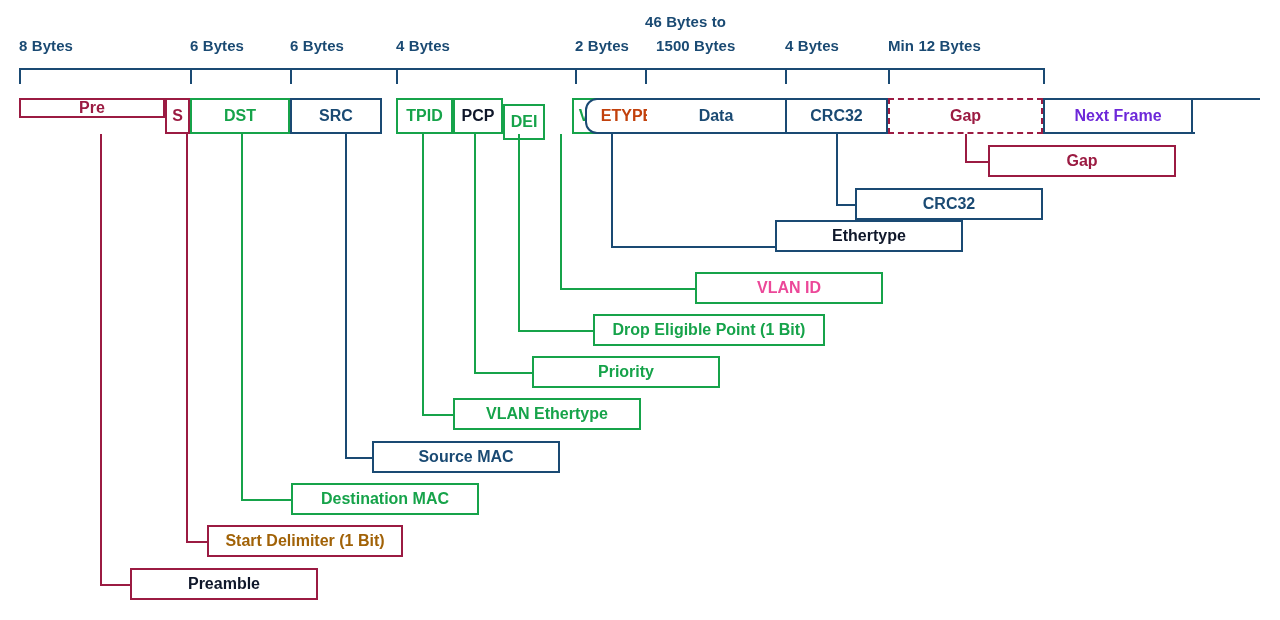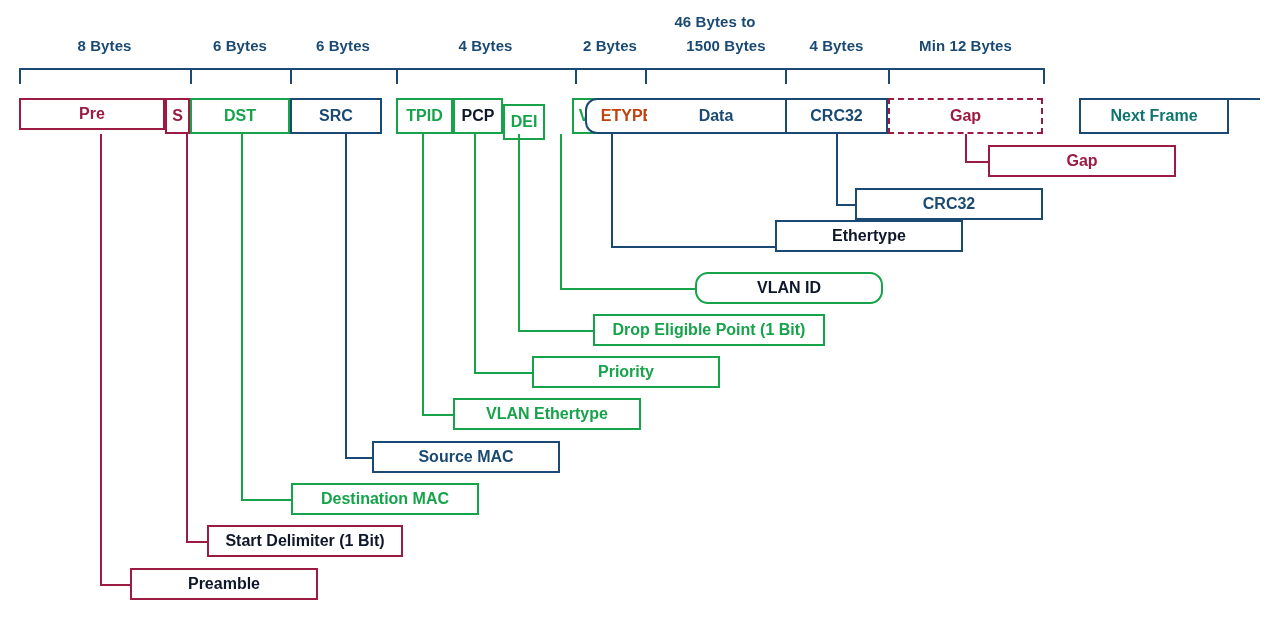--- a/index.html
+++ b/index.html
@@ -15,21 +15,20 @@
     position: relative;
     width: 1280px;
     height: 620px;
     background: #ffffff;
     overflow: hidden;
   }
 
   
   .ruler-label {
     position: absolute;
-    text-align: center;
     font-size: 15px;
     font-weight: 700;
     color: #1a4a73;
     line-height: 20px;
     white-space: nowrap;
     letter-spacing: .1px;
   }
   .ruler-bar {
     position: absolute;
     height: 2px;
@@ -117,33 +116,33 @@
       <div class="ruler-tick" style="left: 290px; top: 68px; height: 16px;"></div>
       <div class="ruler-tick" style="left: 396px; top: 68px; height: 16px;"></div>
       <div class="ruler-tick" style="left: 575px; top: 68px; height: 16px;"></div>
       <div class="ruler-tick" style="left: 645px; top: 68px; height: 16px;"></div>
       <div class="ruler-tick" style="left: 785px; top: 68px; height: 16px;"></div>
       <div class="ruler-tick" style="left: 888px; top: 68px; height: 16px;"></div>
       <div class="ruler-tick" style="left: 1043px; top: 68px; height: 16px;"></div>
     </div>
 
   <div id="frame-layer">
-      <div class="field" style="left: 19px; top: 98px; width: 146px; height: 32px; border-color: rgb(155, 27, 66); color: rgb(155, 27, 66);">Pre</div>
+      <div class="field" style="left: 19px; top: 98px; width: 146px; height: 20px; border-color: rgb(155, 27, 66); color: rgb(155, 27, 66);">Pre</div>
       <div class="field" style="left: 165px; top: 98px; width: 25px; height: 36px; border-color: rgb(155, 27, 66); color: rgb(155, 27, 66);">S</div>
       <div class="field" style="left: 190px; top: 98px; width: 100px; height: 36px; border-color: rgb(22, 163, 74); color: rgb(22, 163, 74);">DST</div>
       <div class="field" style="left: 290px; top: 98px; width: 92px; height: 36px; border-color: rgb(26, 74, 115); color: rgb(26, 74, 115);">SRC</div>
       <div class="field" style="left: 396px; top: 98px; width: 57px; height: 36px; border-color: rgb(22, 163, 74); color: rgb(22, 163, 74);">TPID</div>
       <div class="field" style="left: 453px; top: 98px; width: 50px; height: 36px; border-color: rgb(22, 163, 74); color: #0f172a;">PCP</div>
       <div class="field" style="left: 503px; top: 104px; width: 42px; height: 36px; border-color: rgb(22, 163, 74); color: rgb(22, 163, 74);">DEI</div>
       <div class="field" style="left: 572px; top: 98px; width: 40px; height: 36px; border-color: rgb(22, 163, 74); color: rgb(22, 163, 74);">VID</div>
       <div class="field" style="left: 585px; top: 98px; width: 84px; height: 36px; border-color: rgb(26, 74, 115); color: #c2410c; border-radius: 12px;">ETYPE</div>
       <div class="field open" style="left: 647px; top: 98px; width: 138px; height: 36px; border-color: rgb(26, 74, 115); color: rgb(26, 74, 115); text-align: right;">Data</div>
       <div class="field" style="left: 785px; top: 98px; width: 103px; height: 36px; border-color: rgb(26, 74, 115); color: rgb(26, 74, 115);">CRC32</div>
       <div class="field dashed" style="left: 888px; top: 98px; width: 155px; height: 36px; border-color: rgb(155, 27, 66); color: rgb(155, 27, 66);">Gap</div>
-      <div class="field" style="left: 1043px; top: 98px; width: 150px; height: 36px; border-color: rgb(26, 74, 115); color: #0f766e; margin-left: 36px;">Next Frame</div>
+      <div class="field" style="left: 1043px; top: 98px; width: 150px; height: 36px; border-color: rgb(26, 74, 115); color: #6d28d9;">Next Frame</div>
       <div class="rule" style="left: 1193px; top: 98px; width: 67px; background: rgb(26, 74, 115);"></div>
       <div class="rule" style="left: 1193px; top: 132px; width: 2px; background: rgb(26, 74, 115);"></div>
     </div>
 
   <div id="connector-layer">
       <div class="vline" style="left: 965px; top: 134px; height: 27px; background: rgb(155, 27, 66);"></div>
       <div class="hline" style="left: 965px; top: 161px; width: 23px; background: rgb(155, 27, 66);"></div>
       <div class="vline" style="left: 836px; top: 134px; height: 70px; background: rgb(26, 74, 115);"></div>
       <div class="hline" style="left: 836px; top: 204px; width: 19px; background: rgb(26, 74, 115);"></div>
       <div class="vline" style="left: 611px; top: 134px; height: 112px; background: rgb(26, 74, 115);"></div>
@@ -163,23 +162,23 @@
       <div class="vline" style="left: 186px; top: 134px; height: 407px; background: rgb(155, 27, 66);"></div>
       <div class="hline" style="left: 186px; top: 541px; width: 21px; background: rgb(155, 27, 66);"></div>
       <div class="vline" style="left: 100px; top: 134px; height: 450px; background: rgb(155, 27, 66);"></div>
       <div class="hline" style="left: 100px; top: 584px; width: 30px; background: rgb(155, 27, 66);"></div>
     </div>
 
   <div id="callout-layer">
       <div class="callout" style="left: 988px; top: 145px; width: 188px; border-color: rgb(155, 27, 66); color: rgb(155, 27, 66);">Gap</div>
       <div class="callout" style="left: 855px; top: 188px; width: 188px; border-color: rgb(26, 74, 115); color: rgb(26, 74, 115);">CRC32</div>
       <div class="callout" style="left: 775px; top: 220px; width: 188px; border-color: rgb(26, 74, 115); color: #0f172a;">Ethertype</div>
-      <div class="callout" style="left: 695px; top: 272px; width: 188px; border-color: rgb(22, 163, 74); color: #0f172a; border-radius: 13px;">VLAN ID</div>
+      <div class="callout" style="left: 695px; top: 272px; width: 188px; border-color: rgb(22, 163, 74); color: #ec4899;">VLAN ID</div>
       <div class="callout" style="left: 593px; top: 314px; width: 232px; border-color: rgb(22, 163, 74); color: rgb(22, 163, 74);">Drop Eligible Point (1 Bit)</div>
       <div class="callout" style="left: 532px; top: 356px; width: 188px; border-color: rgb(22, 163, 74); color: rgb(22, 163, 74);">Priority</div>
       <div class="callout" style="left: 453px; top: 398px; width: 188px; border-color: rgb(22, 163, 74); color: rgb(22, 163, 74);">VLAN Ethertype</div>
       <div class="callout" style="left: 372px; top: 441px; width: 188px; border-color: rgb(26, 74, 115); color: rgb(26, 74, 115);">Source MAC</div>
       <div class="callout" style="left: 291px; top: 483px; width: 188px; border-color: rgb(22, 163, 74); color: rgb(22, 163, 74);">Destination MAC</div>
-      <div class="callout" style="left: 207px; top: 525px; width: 196px; border-color: rgb(155, 27, 66); color: #0f172a;">Start Delimiter (1 Bit)</div>
+      <div class="callout" style="left: 207px; top: 525px; width: 196px; border-color: rgb(155, 27, 66); color: #a16207;">Start Delimiter (1 Bit)</div>
       <div class="callout" style="left: 130px; top: 568px; width: 188px; border-color: rgb(155, 27, 66); color: #0f172a;">Preamble</div>
     </div>
 
 </div>
 
 </body></html>

